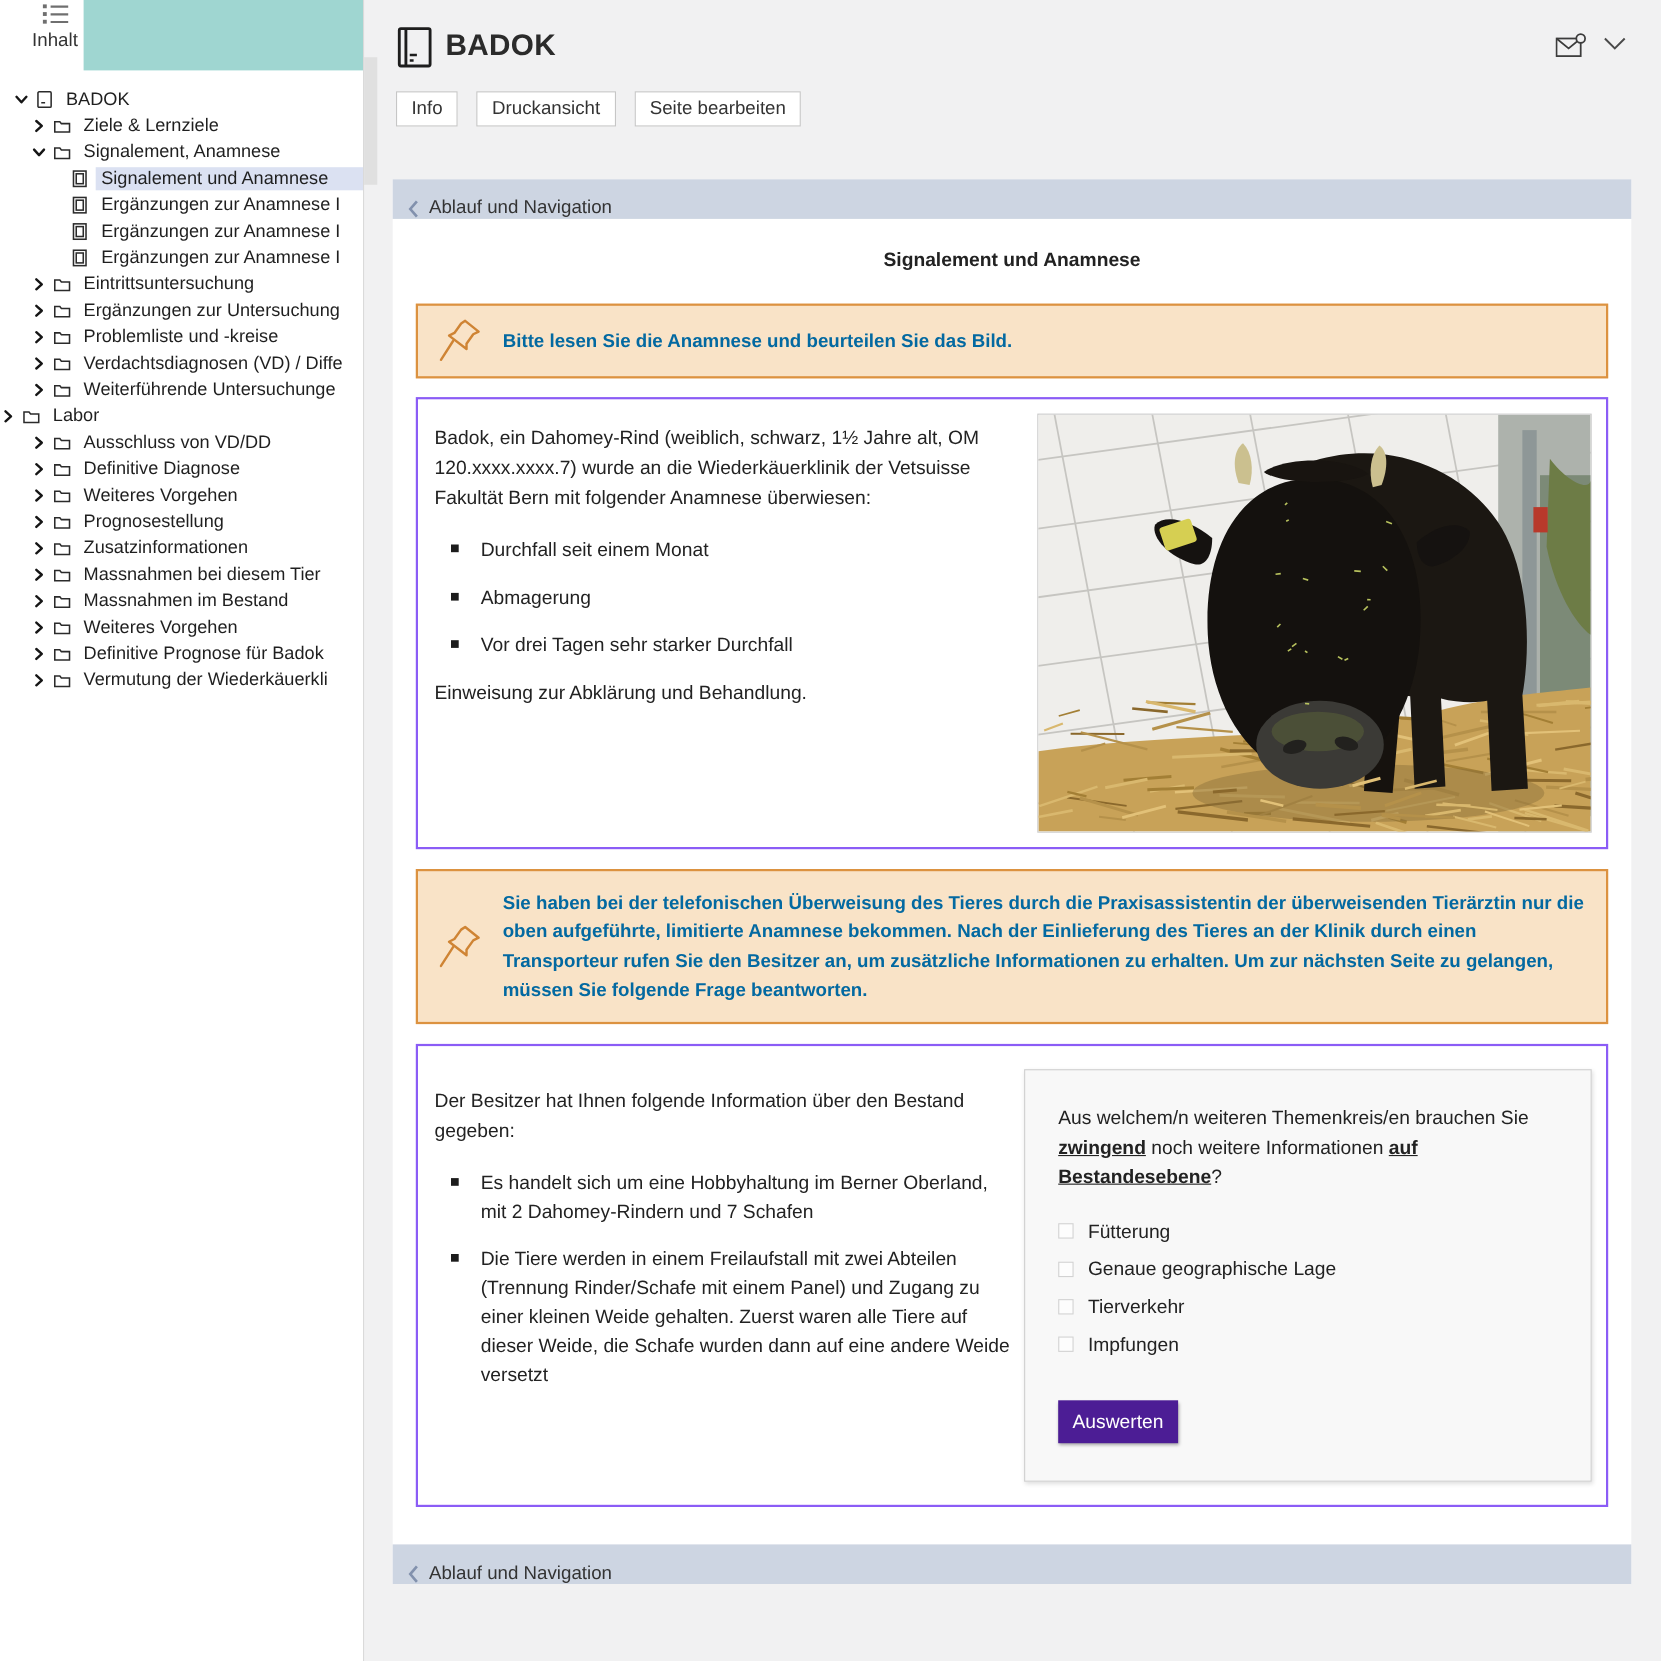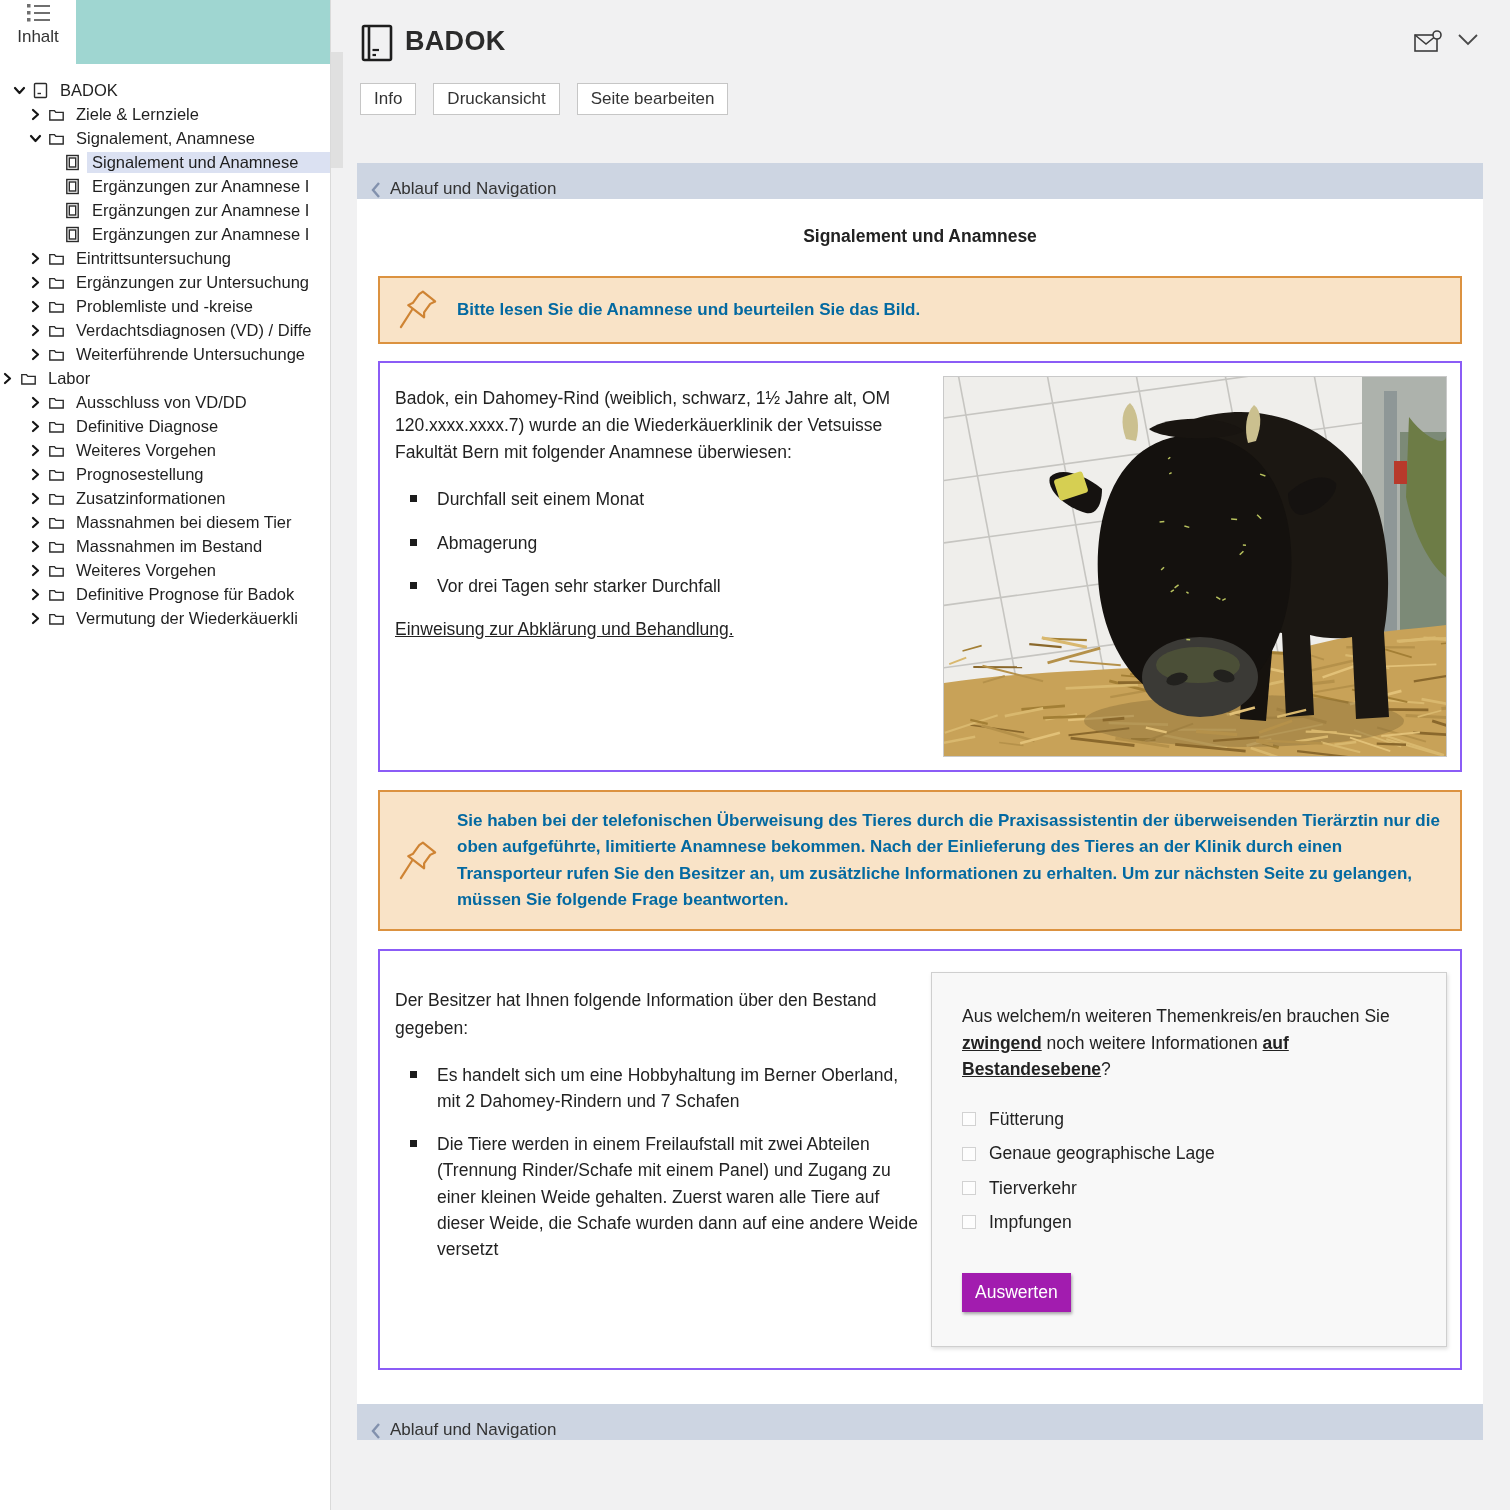--- a/index.html
+++ b/index.html
@@ -3,21 +3,21 @@
 <meta charset="utf-8">
 <style>
   html,body{margin:0;padding:0;}
   body{
     width:1510px;height:1510px;position:relative;overflow:hidden;
     background:#f1f1f2;color:#262626;
     font-family:"Liberation Sans","DejaVu Sans",sans-serif;
   }
   
   .sidebar{position:absolute;left:0;top:0;width:330px;height:1510px;background:#fff;border-right:1px solid #dadada;}
-  .inhalt-tab{position:absolute;left:0;top:0;width:76px;height:64px;text-align:center;cursor:pointer;}
+  .inhalt-tab{position:absolute;left:12px;top:0;width:76px;height:64px;text-align:center;cursor:pointer;}
   .inhalt-tab .tab-label{display:block;margin-top:3px;font-size:17px;color:#333;}
   .teal-strip{position:absolute;left:76px;top:0;width:254px;height:64px;background:#9fd6d1;}
   .scroll-thumb{position:absolute;left:331px;top:52px;width:12px;height:116px;background:#e0e0e0;}
   .tree{position:absolute;left:0;top:78px;right:0;}
   .tree-row{display:flex;align-items:center;height:24px;font-size:16.5px;white-space:nowrap;overflow:hidden;cursor:pointer;color:#1f1f1f;}
   .tree-row .tw{flex:0 0 15px;height:15px;margin-right:5px;}
   .tree-row .sp{flex:0 0 20px;}
   .tree-row .ti{flex:0 0 17px;height:17px;margin-right:6px;}
   .tree-row .label{padding:1px 5px;}
   .tree-row.selected .label{background:#dbe1f2;flex:1;}
@@ -44,21 +44,21 @@
   ul.sq{list-style:none;margin:20px 0 4px;padding:0 0 0 15px;}
   ul.sq li{position:relative;padding-left:27px;margin:17px 0;line-height:1.5;}
   ul.sq li::before{content:"";position:absolute;left:0;top:9px;width:7px;height:7px;background:#1c1c1c;}
   .photo{flex:0 0 auto;width:502px;height:379px;border:1px solid #c9c9c9;box-sizing:content-box;}
   .qpanel{flex:0 0 auto;width:516px;box-sizing:border-box;background:#f8f8f8;border:1px solid #cfcfcf;
           box-shadow:1px 2px 4px rgba(0,0,0,.13);padding:30px 30px 34px;font-size:17.5px;line-height:1.5;color:#222;margin:8px 0;}
   .bu{font-weight:bold;text-decoration:underline;}
   .opts{margin-top:24px;}
   .opt{display:flex;align-items:center;gap:13px;margin:8px 0;cursor:pointer;}
   .cb{width:14px;height:14px;border:1px solid #d2d2d2;background:#fdfdfd;box-sizing:border-box;}
-  .submit{margin-top:30px;display:inline-block;background:#a21caf;color:#fff;font-size:17.5px;padding:9px 13px;border:none;
+  .submit{margin-top:30px;display:inline-block;background:#4c1d95;color:#fff;font-size:17.5px;padding:9px 13px;border:none;
           box-shadow:1px 2px 3px rgba(0,0,0,.35);cursor:pointer;font-family:inherit;}
   .navbar.bottom{margin-top:34px;}
   svg{display:block;}
 </style>
 </head>
 <body>
 
 <div class="sidebar">
   <div class="inhalt-tab">
     <svg width="76" height="24" viewBox="0 0 76 24">
@@ -470,21 +470,21 @@
     </div>
 
     <div class="block block1 mb18">
       <div class="btext">
         <p>Badok, ein Dahomey-Rind (weiblich, schwarz, 1½ Jahre alt, OM 120.xxxx.xxxx.7) wurde an die Wiederkäuerklinik der Vetsuisse Fakultät Bern mit folgender Anamnese überwiesen:</p>
         <ul class="sq" id="anamnese-bullets">
             <li>Durchfall seit einem Monat</li>
             <li>Abmagerung</li>
             <li>Vor drei Tagen sehr starker Durchfall</li>
           </ul>
-        <p style="margin-top:10px;text-decoration:underline;">Einweisung zur Abklärung und Behandlung.</p>
+        <p style="margin-top:10px;">Einweisung zur Abklärung und Behandlung.</p>
       </div>
 
       <div class="photo">
         <svg width="502" height="379" viewBox="0 0 502 379">
           <rect width="502" height="379" fill="#efeeeb"></rect>
           <g transform="rotate(-4 250 190)" stroke="#c6c5c1" stroke-width="1.6">
             <line x1="-60" y1="-20" x2="-10" y2="400"></line>
               <line x1="28" y1="-20" x2="78" y2="400"></line>
             <line x1="116" y1="-20" x2="166" y2="400"></line>
               <line x1="204" y1="-20" x2="254" y2="400"></line>

